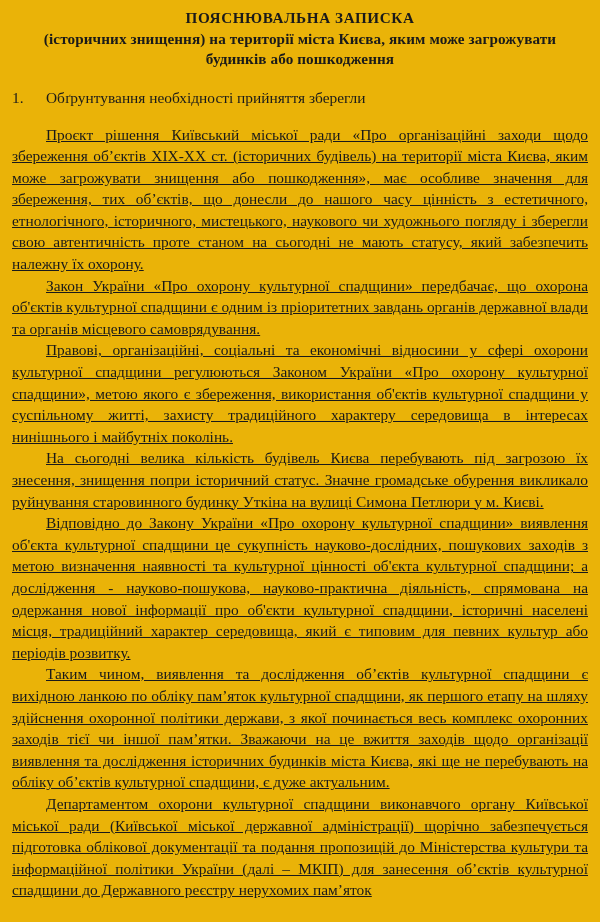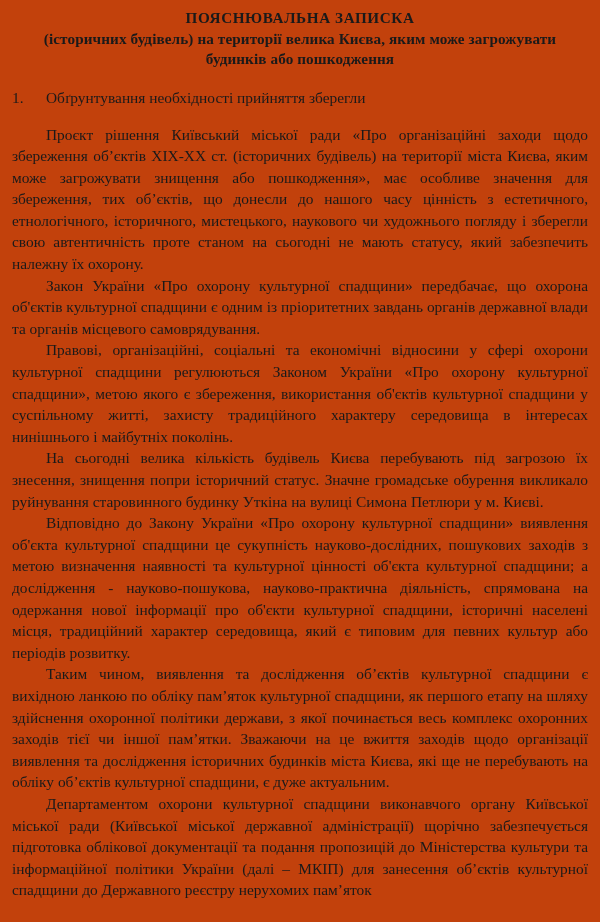--- a/index.html
+++ b/index.html
@@ -17,21 +17,21 @@
     color: #1a1a1a;
     -webkit-font-smoothing: antialiased;
   }
 
   .page {
     width: 600px;
     height: 922px;
     box-sizing: border-box;
     padding: 8px 12px 0 12px;
     position: relative;
-    background: #c2410c;
+    background: #eab308;
     overflow: hidden;
   }
 
   
   .title-block {
     text-align: center;
     font-weight: bold;
     font-size: 15.2px;
     line-height: 20.5px;
     letter-spacing: 0.1px;
@@ -69,34 +69,35 @@
     margin-top: 16px;
   }
 
   p.para {
     margin: 0;
     font-size: 15.4px;
     line-height: 21.6px;
     text-align: justify;
     text-indent: 34px;
     hyphens: none;
+    text-decoration: underline;
   }
 
   p.para:last-child {
     
   }
 </style>
 </head>
 <body>
 
 <div class="page">
 
   <div class="title-block">
     <span class="title-main">ПОЯСНЮВАЛЬНА ЗАПИСКА</span>
-    <span class="title-sub-line">(історичних будівель) на території велика Києва, яким може загрожувати</span>
+    <span class="title-sub-line">(історичних знищення) на території міста Києва, яким може загрожувати</span>
     <span class="title-sub-line">будинків або пошкодження</span>
   </div>
 
   <div class="section-heading">
     <span class="section-number">1.</span>
     <span class="section-title">Обґрунтування необхідності прийняття зберегли</span>
   </div>
 
   <div class="body-text">
     <p class="para">Проєкт рішення Київський міської ради «Про організаційні заходи щодо збереження об’єктів XIX-XX ст. (історичних будівель) на території міста Києва, яким може загрожувати знищення або пошкодження», має особливе значення для збереження, тих  об’єктів,  що донесли до нашого часу цінність з естетичного, етнологічного, історичного, мистецького, наукового чи художнього погляду і зберегли свою автентичність проте станом на сьогодні не мають статусу, який забезпечить належну їх охорону.</p>

